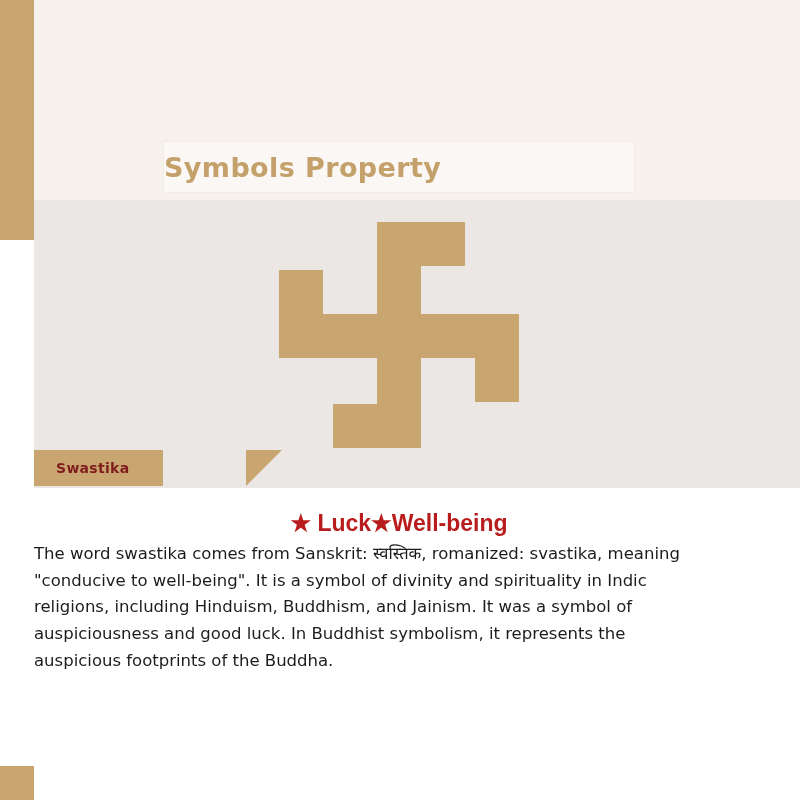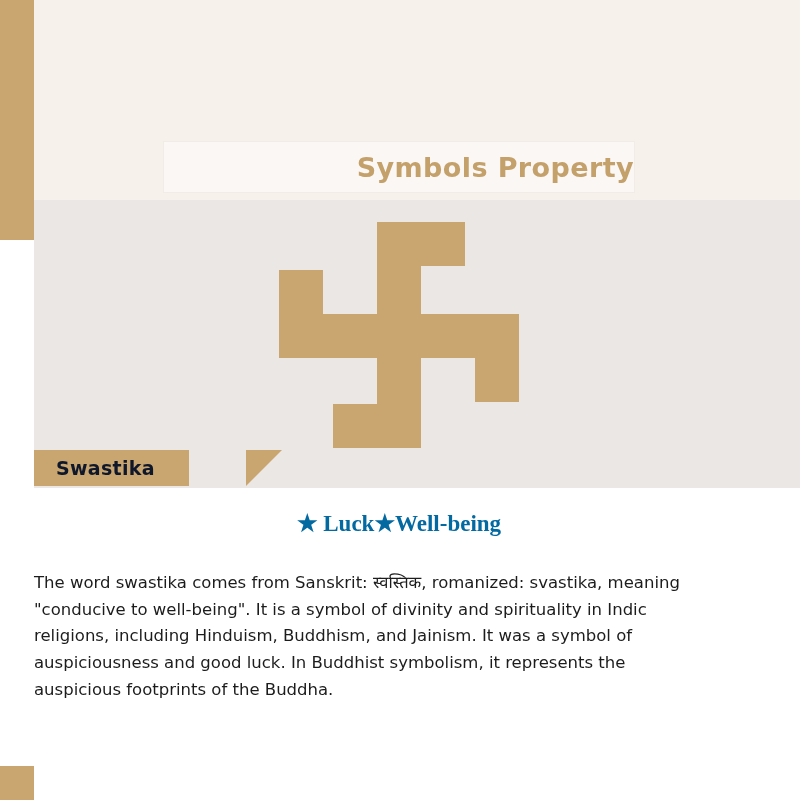--- a/index.html
+++ b/index.html
@@ -124,21 +124,21 @@
   .title-bar {
     position: absolute;
     top: 142px;
     left: 130px;
     width: 470px;
     height: 50px;
     background: #fbf7f4;
     box-shadow: 0 0 0 1px rgba(0,0,0,0.02);
     display: flex;
     align-items: center;
-    justify-content: flex-end;
+    justify-content: flex-start;
   }
   .title-bar .title-text {
     font-family: "DejaVu Sans", sans-serif;
     font-size: 27px;
     font-weight: bold;
     color: #c4a06a;
     letter-spacing: 0.4px;
   }
 
   .symbol-band {
@@ -166,22 +166,22 @@
     left: 0;
     height: 36px;
     background: #c9a670;
     display: flex;
     align-items: center;
     padding-left: 22px;
     padding-right: 34px;
     z-index: 4;
   }
   .label-ribbon .ribbon-text {
-    color: #0f172a;
-    font-size: 19px;
+    color: #7f1d1d;
+    font-size: 14px;
     font-weight: bold;
     letter-spacing: 0.3px;
     font-family: "DejaVu Sans", sans-serif;
   }
   .ribbon-tail {
     position: absolute;
     top: 450px;
     left: 212px;
     width: 0; height: 0;
     border-top: 36px solid #c9a670;
@@ -194,29 +194,29 @@
     top: 488px;
     left: 0;
     width: 766px;
     height: 312px;
     background: #ffffff;
   }
 
   .keywords {
     margin-top: 22px;
     text-align: center;
-    font-family: Liberation Serif, serif;
+    font-family: Liberation Sans, sans-serif;
     font-size: 23px;
     font-weight: bold;
-    color: #0369a1;
+    color: #b91c1c;
     padding-right: 36px;
   }
 
   .description {
-    margin-top: 33px;
+    margin-top: 4px;
     padding: 0 36px 0 0;
     width: 700px;
     box-sizing: border-box;
     font-family: "DejaVu Sans", sans-serif;
     font-size: 16.5px;
     line-height: 1.62;
     color: #1c1c1c;
   }
 </style>
 </head>

